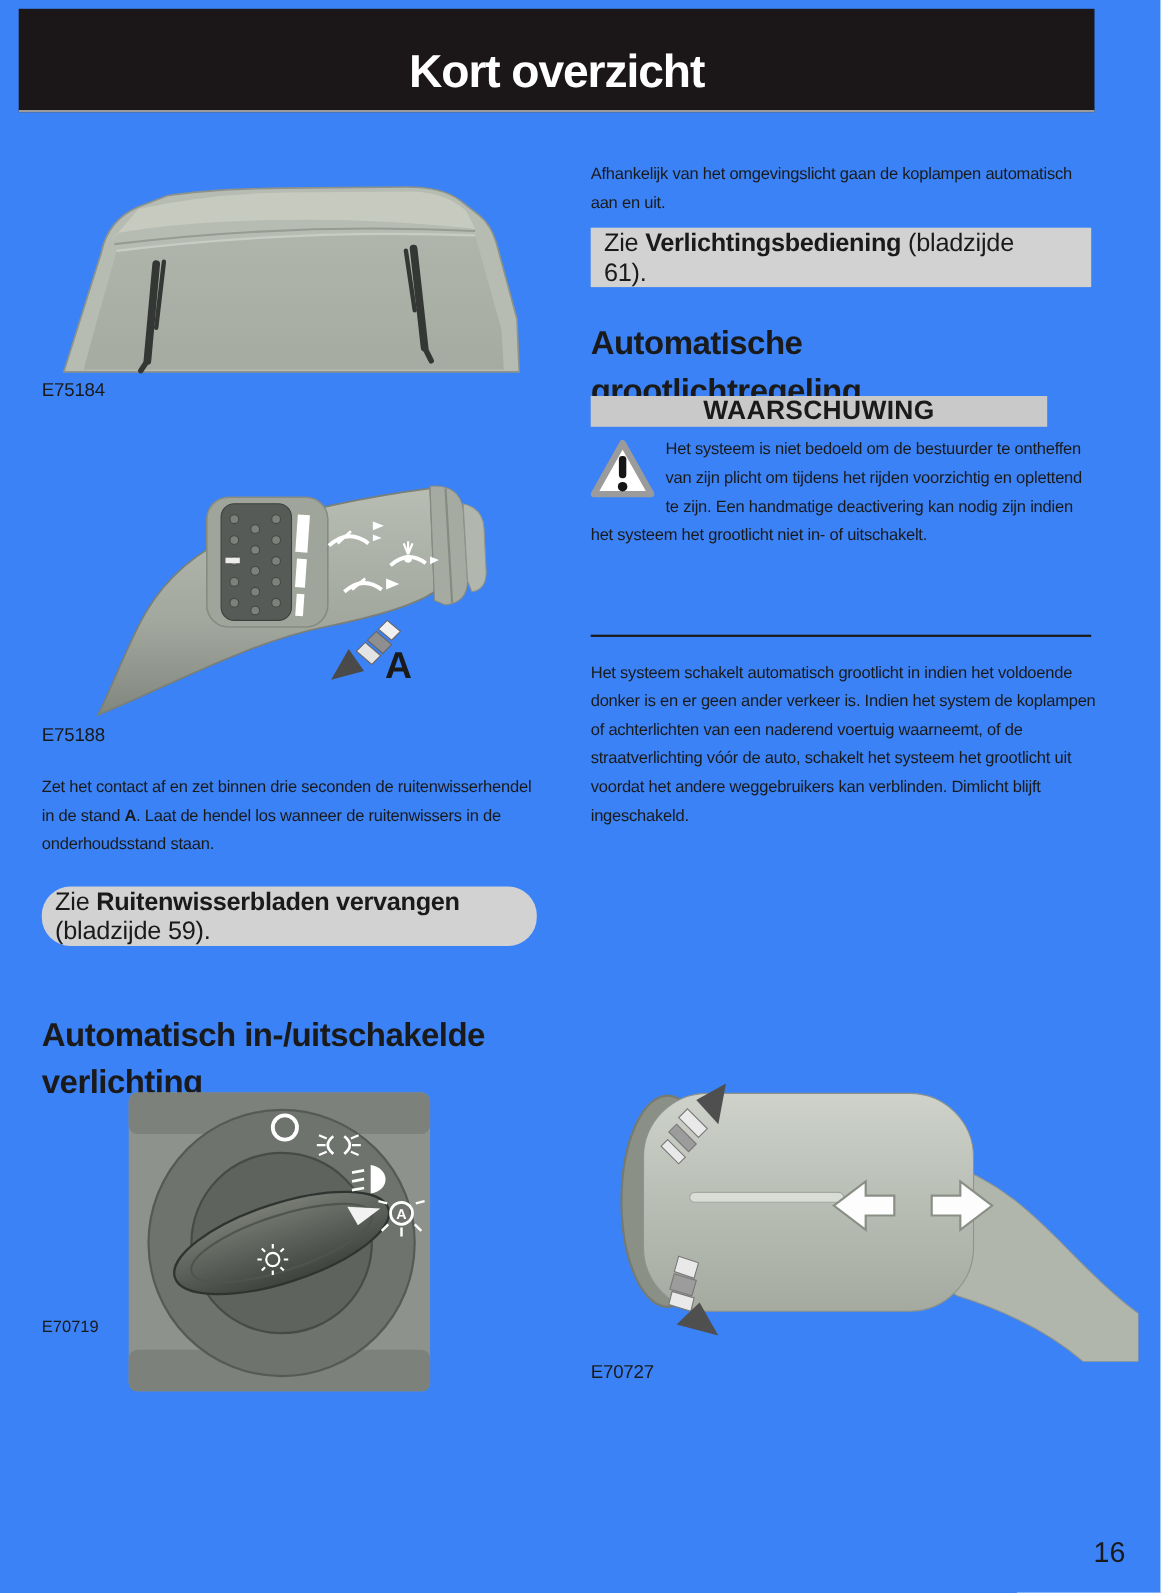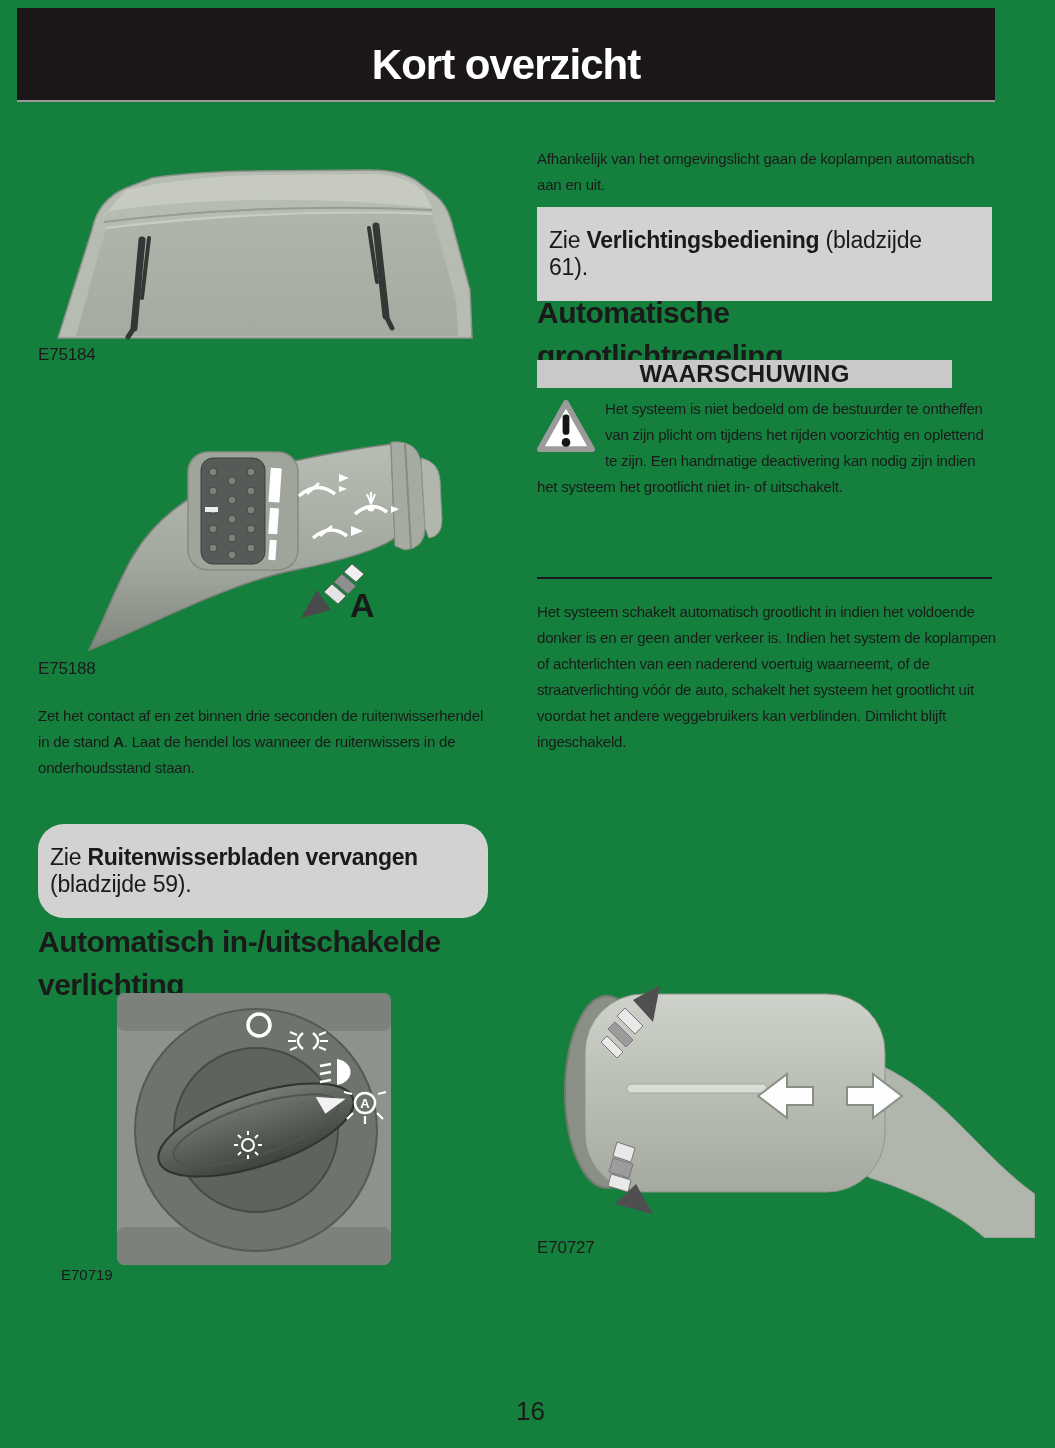--- a/index.html
+++ b/index.html
@@ -1,33 +1,33 @@
 <!DOCTYPE html>
 <html><head>
 <meta charset="utf-8">
 <style>
   html,body{margin:0;padding:0;background:#ffffff;}
-  .page{position:relative;width:1055px;height:1448px;background:#15803d;
+  .page{position:relative;width:1055px;height:1448px;background:#3b82f6;
         font-family:"Liberation Sans",sans-serif;color:#1a1a1a;overflow:hidden;}
   .abs{position:absolute;}
   .header-bar{left:17px;top:8px;width:978px;height:92px;background:#1b1719;
               border-bottom:2px solid #9a9a9a;text-align:center;}
   .header-title{color:#ffffff;font-size:42px;font-weight:bold;letter-spacing:-1px;line-height:114px;}
   .body-text{font-size:15px;line-height:26px;letter-spacing:-0.2px;}
   .heading{font-size:30px;line-height:43px;font-weight:bold;letter-spacing:-0.5px;}
   .fig-label{font-size:17px;letter-spacing:-0.2px;}
   .fig-label-sm{font-size:15px;}
   .refbox{background:#d2d2d2;font-size:23px;line-height:27px;letter-spacing:-0.2px;
-          padding:20px 12px;box-sizing:border-box;}
+          padding:0 12px;box-sizing:border-box;}
   .warnbar{background:#c9c9c9;font-size:24px;line-height:28px;font-weight:bold;
            text-align:center;letter-spacing:0.3px;}
   .rule{background:#1a1a1a;height:2px;}
   .warn-tri{float:left;width:58px;height:54px;margin:4px 10px 0 0;}
   .marker-a{font-size:34px;font-weight:bold;}
-  .pagenum{left:0;top:1396px;width:1023px;text-align:center;font-size:26px;margin-left:19px;}
+  .pagenum{left:0;top:1396px;width:1023px;text-align:right;font-size:26px;}
   b{letter-spacing:-0.3px;}
 </style>
 </head>
 <body>
 
 <div class="page">
 
   <div class="abs header-bar">
     <div class="header-title">Kort overzicht</div>
   </div>
@@ -118,21 +118,21 @@
       <polygon points="246,190 276,182 262,162" fill="#4a4a4a" stroke="none"></polygon>
     </g>
   </svg>
   <div class="abs marker-a" style="left:350px;top:586px;">A</div>
   <div class="abs fig-label" style="left:38px;top:659px;">E75188</div>
 
   <div class="abs body-text" style="left:38px;top:703px;width:460px;">
     <span>Zet het contact af en zet binnen drie seconden de ruitenwisserhendel in de stand </span><b>A</b><span>. Laat de hendel los wanneer de ruitenwissers in de onderhoudsstand staan.</span>
   </div>
 
-  <div class="abs refbox" style="left:38px;top:824px;width:450px;border-radius:26px;">
+  <div class="abs refbox" style="left:38px;top:806px;width:450px;border-radius:26px;">
     <span>Zie </span><b>Ruitenwisserbladen vervangen</b><br>
     <span>(bladzijde 59).</span>
   </div>
 
   <div class="abs heading" style="left:38px;top:920px;width:470px;">Automatisch in-/uitschakelde verlichting</div>
 
   <svg class="abs" style="left:115px;top:993px;" width="278" height="272" viewBox="0 0 278 272">
     <defs>
       <linearGradient id="kng" x1="0" y1="0" x2="0" y2="1">
         <stop offset="0" stop-color="#787c75"></stop>
@@ -163,21 +163,21 @@
     <g>
       <circle cx="250" cy="110" r="10" fill="none" stroke="#ffffff" stroke-width="2.5"></circle>
       <text x="250" y="115" font-size="13" font-weight="bold" fill="#ffffff" text-anchor="middle" font-family="Liberation Sans, sans-serif">A</text>
       <path d="M238,120 L232,126 M250,123 L250,131 M262,120 L268,126 M263,101 L271,99 M237,101 L229,99" stroke="#ffffff" stroke-width="2.2"></path>
     </g>
     <g stroke="#ffffff" stroke-width="2" fill="none">
       <circle cx="133" cy="152" r="6"></circle>
       <path d="M133,142 L133,138 M133,162 L133,166 M123,152 L119,152 M143,152 L147,152 M126,145 L123,142 M140,145 L143,142 M126,159 L123,162 M140,159 L143,162"></path>
     </g>
   </svg>
-  <div class="abs fig-label-sm" style="left:38px;top:1266px;margin-left:23px;">E70719</div>
+  <div class="abs fig-label-sm" style="left:38px;top:1198px;">E70719</div>
 
   <div class="abs body-text" style="left:537px;top:146px;width:458px;">Afhankelijk van het omgevingslicht gaan de koplampen automatisch aan en uit.</div>
 
   <div class="abs refbox" style="left:537px;top:207px;width:455px;">
     <span>Zie </span><b>Verlichtingsbediening</b><span> (bladzijde</span><br>
     <span>61).</span>
   </div>
 
   <div class="abs heading" style="left:537px;top:291px;width:340px;">Automatische grootlichtregeling</div>
 

